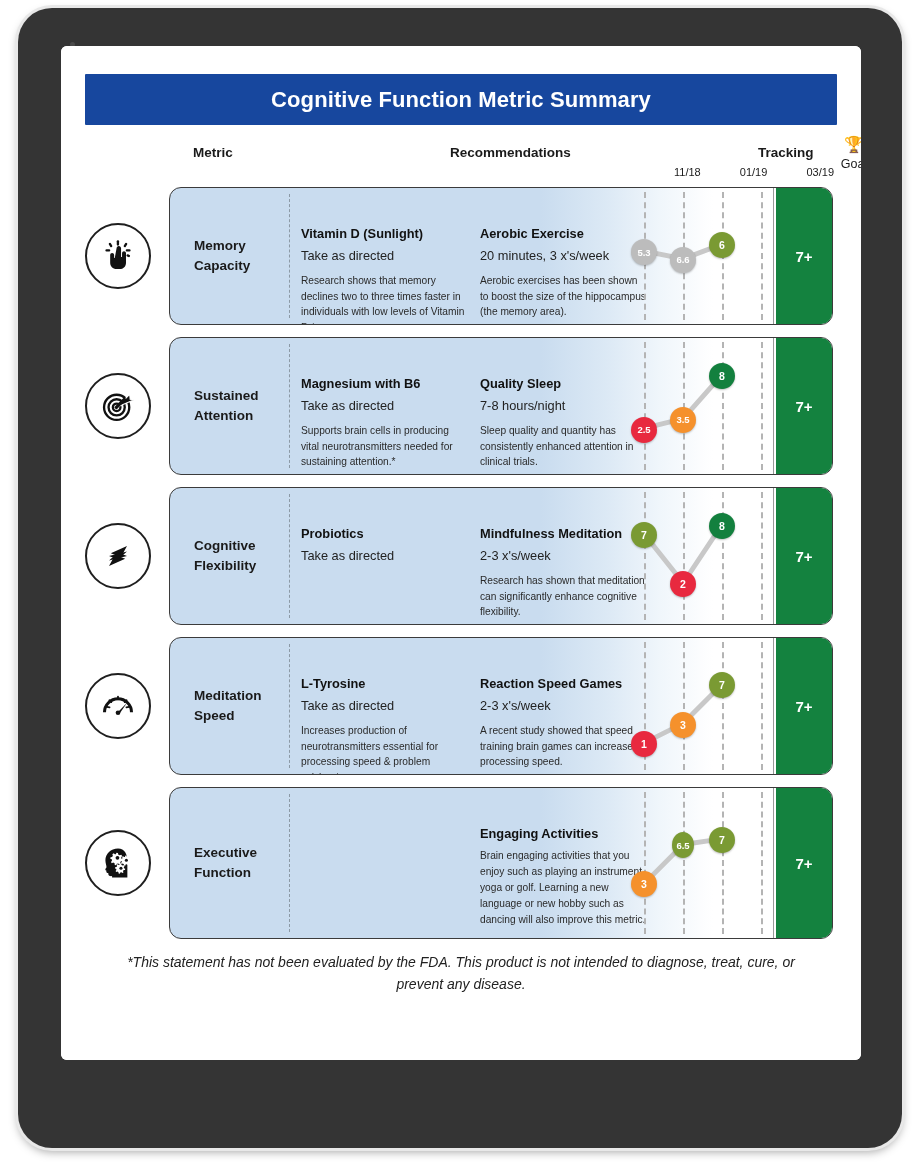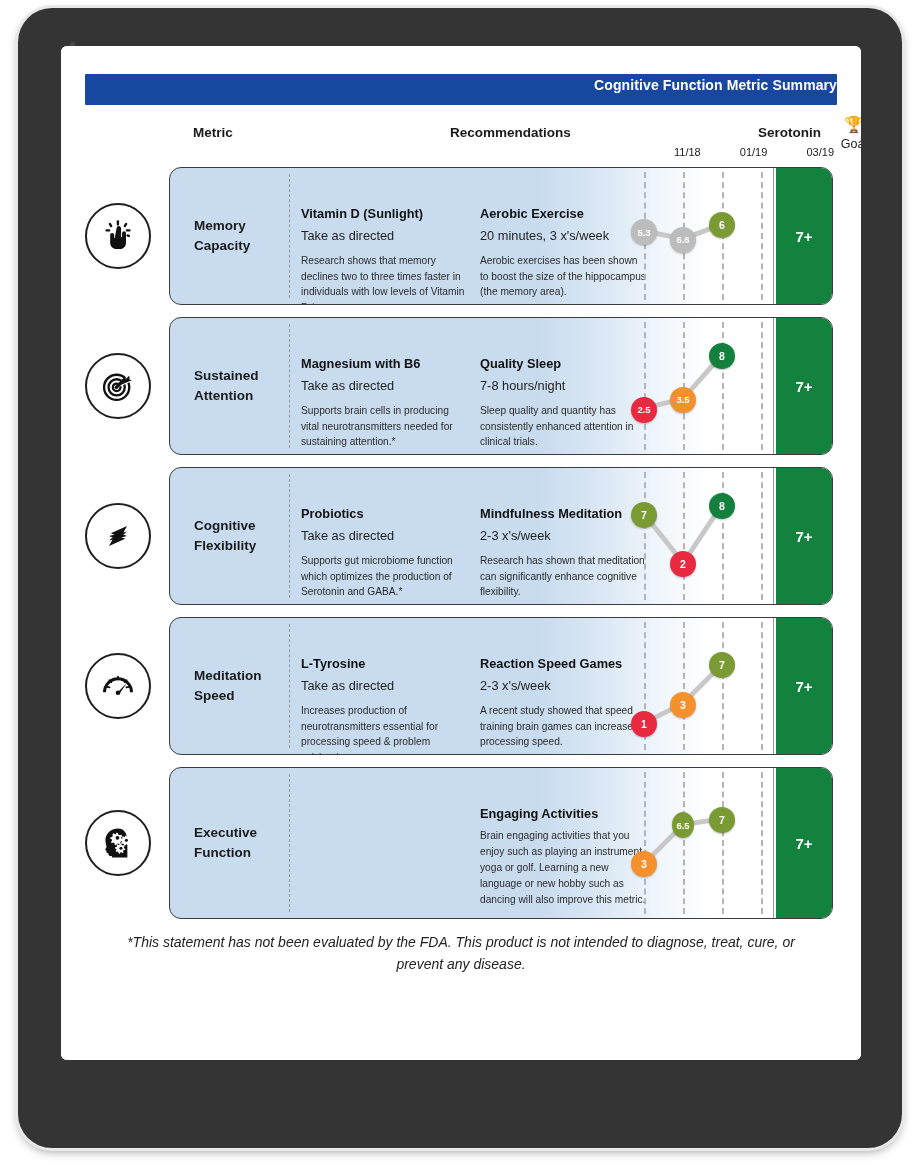--- a/index.html
+++ b/index.html
@@ -46,25 +46,25 @@
     width: 800px; height: 1014px;
     background: #fff;
     box-sizing: border-box;
     padding: 28px 24px 10px 24px;
   }
 
   
   #title-banner {
     background: #17479e;
     color: #ffffff;
-    text-align: right;
-    font-size: 14px;
+    text-align: center;
+    font-size: 22px;
     font-weight: bold;
     letter-spacing: 0.1px;
-    padding: 3px 0 12px 0;
+    padding: 13px 0 12px 0;
     border-radius: 1px;
   }
 
   
   #col-headers {
     position: relative;
     height: 58px;
     margin-top: 4px;
   }
   .col-head {
@@ -252,21 +252,21 @@
   <div id="device-camera"></div>
   <div id="device-screen">
 
     <div id="page">
 
       <div id="title-banner">Cognitive Function Metric Summary</div>
 
       <div id="col-headers">
         <div class="col-head" id="head-metric">Metric</div>
         <div class="col-head" id="head-recs">Recommendations</div>
-        <div class="col-head" id="head-track">Serotonin</div>
+        <div class="col-head" id="head-track">Tracking</div>
         <div id="head-dates">
           <span>11/18</span>
           <span>01/19</span>
           <span>03/19</span>
         </div>
         <div id="head-goal-wrap">
           <span id="trophy-icon">🏆</span>
           <span id="head-goal">Goal</span>
         </div>
       </div>
@@ -366,21 +366,20 @@
         <path d="M10 31 L28 23 L23 21 L30 15 L10 20 L15 22 Z"></path>
       </g>
     </svg>
             </div>
             <div class="metric-row">
               <div class="row-divider div-1"></div>
               <div class="metric-name">Cognitive Flexibility</div>
               <div class="rec-col c1">
                 <div class="rec-title">Probiotics</div>
                 <div class="rec-dose">Take as directed</div>
-                <div class="rec-body">Supports gut microbiome function which optimizes the production of Serotonin and GABA.*</div>
               </div>
               <div class="rec-col c2">
                 <div class="rec-title">Mindfulness Meditation</div>
                 <div class="rec-dose">2-3 x's/week</div>
                 <div class="rec-body">Research has shown that meditation can significantly enhance cognitive flexibility.</div>
               </div>
               <div class="track-area">
                 <div class="track-grid-line" style="left: 24px;"></div>
                 <div class="track-grid-line" style="left: 63px;"></div>
                 <div class="track-grid-line" style="left: 102px;"></div>

